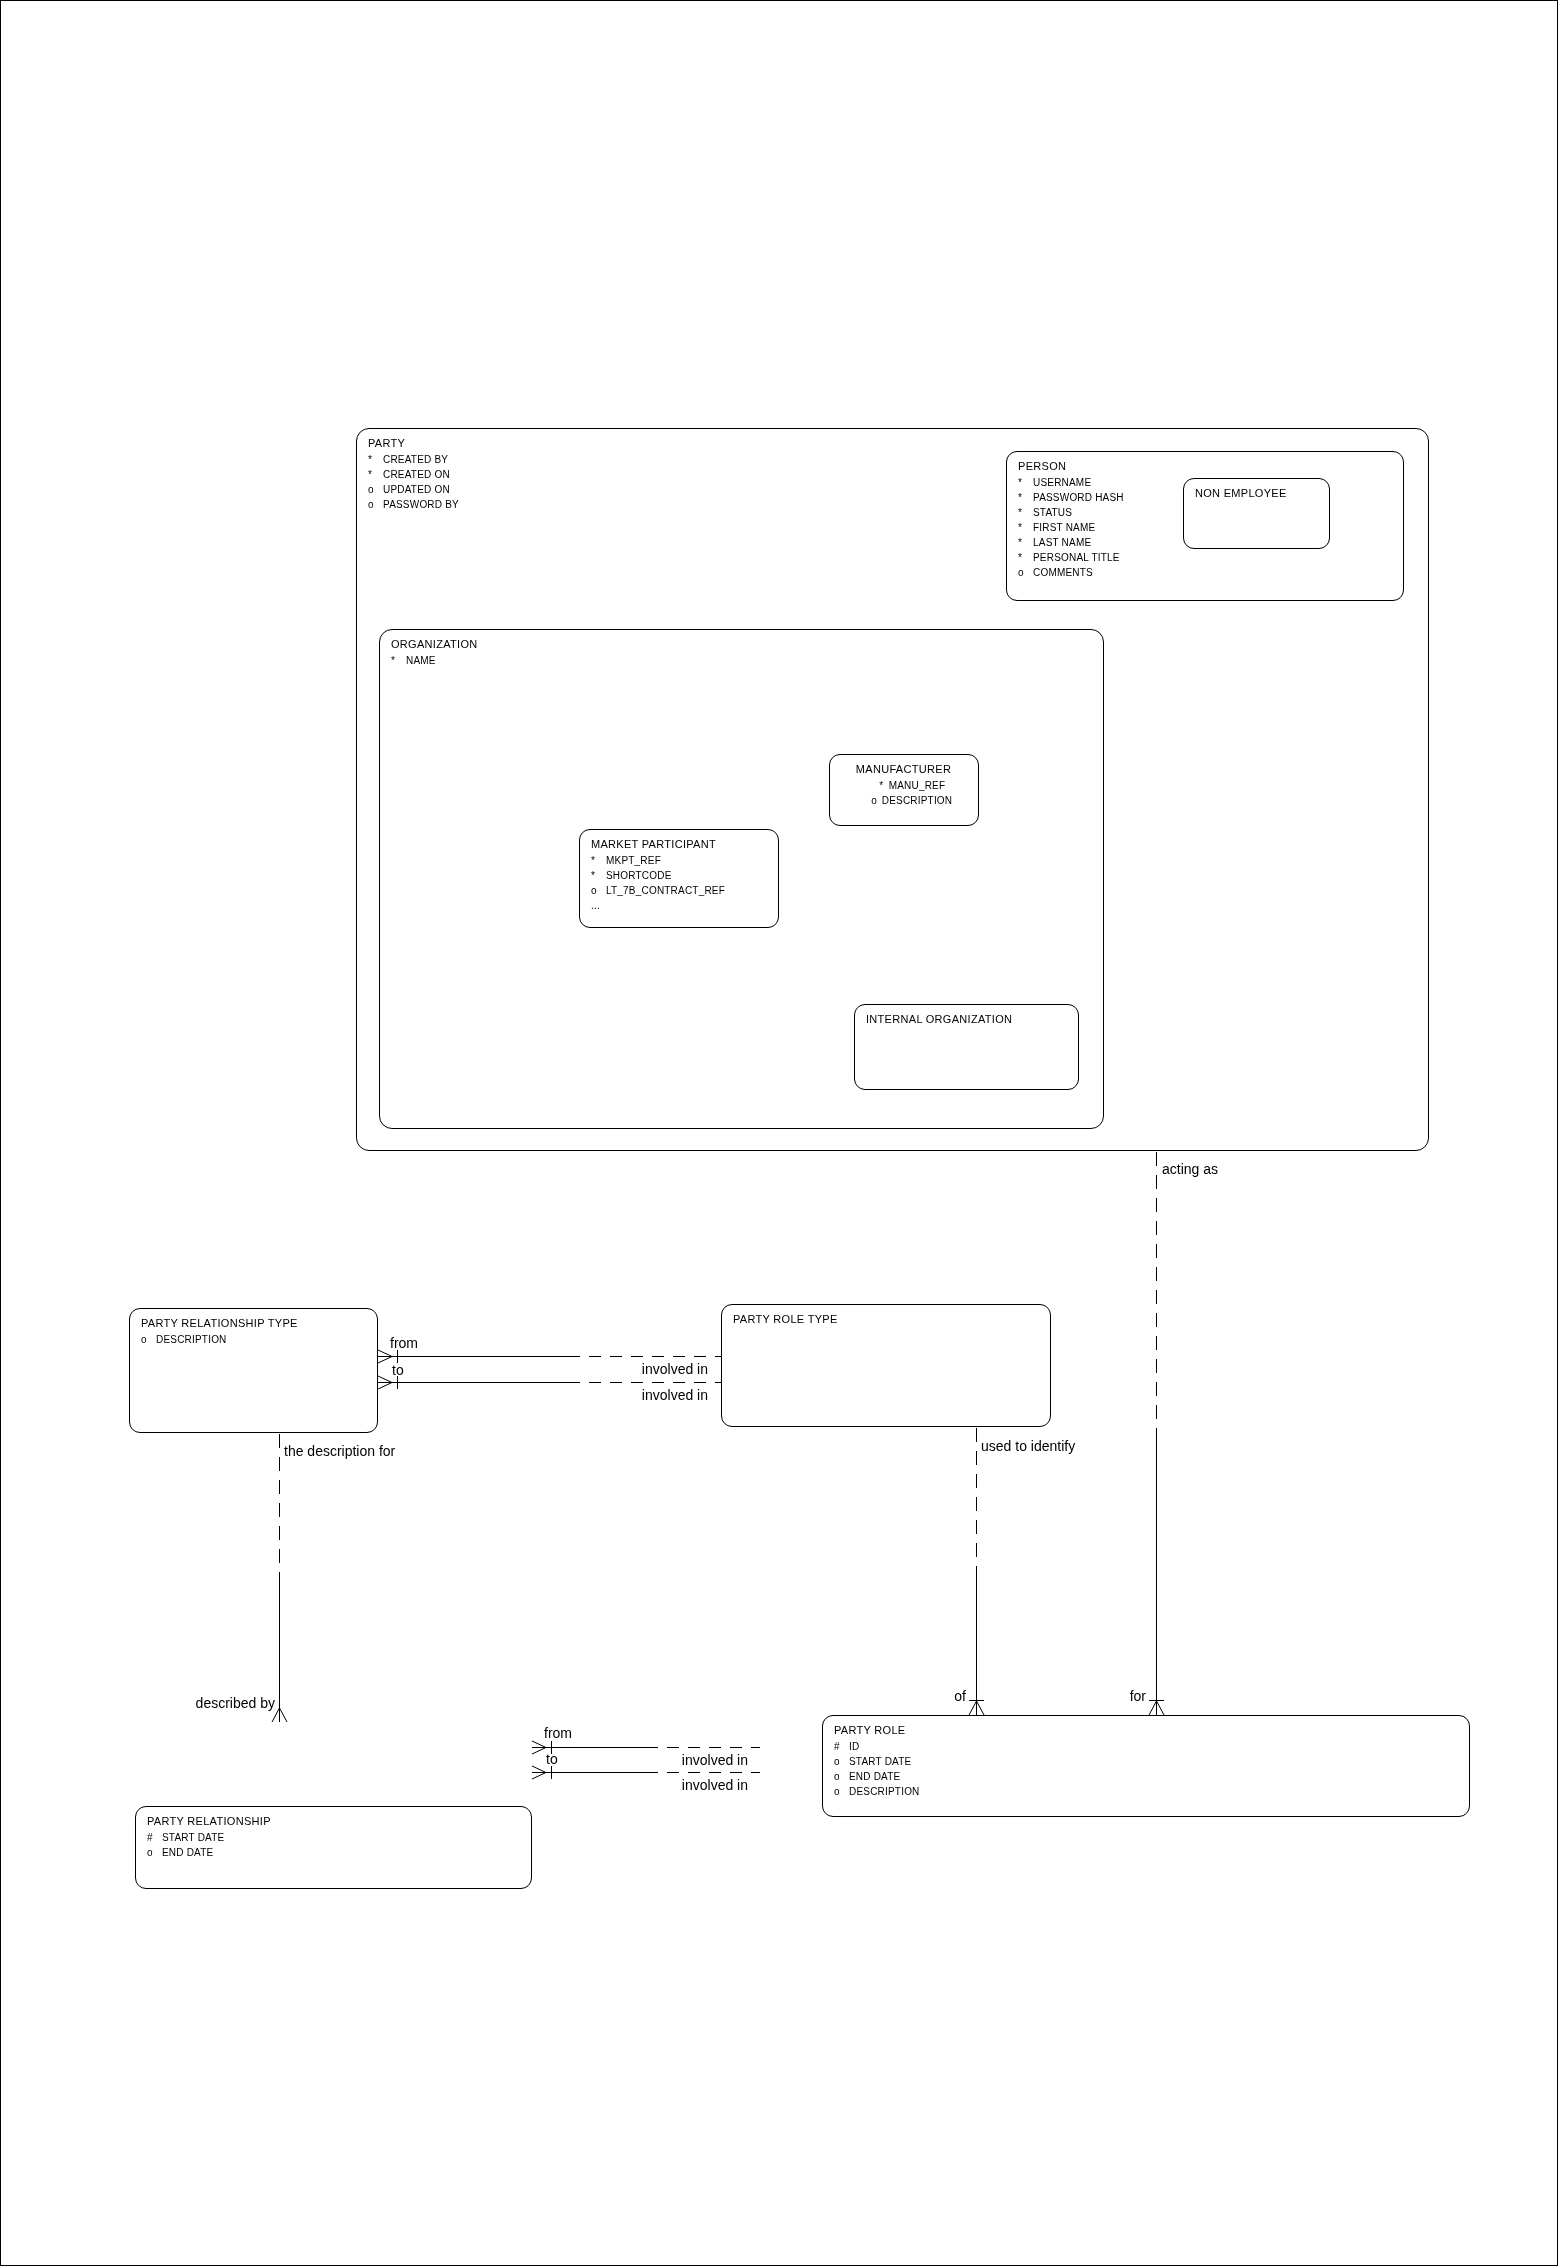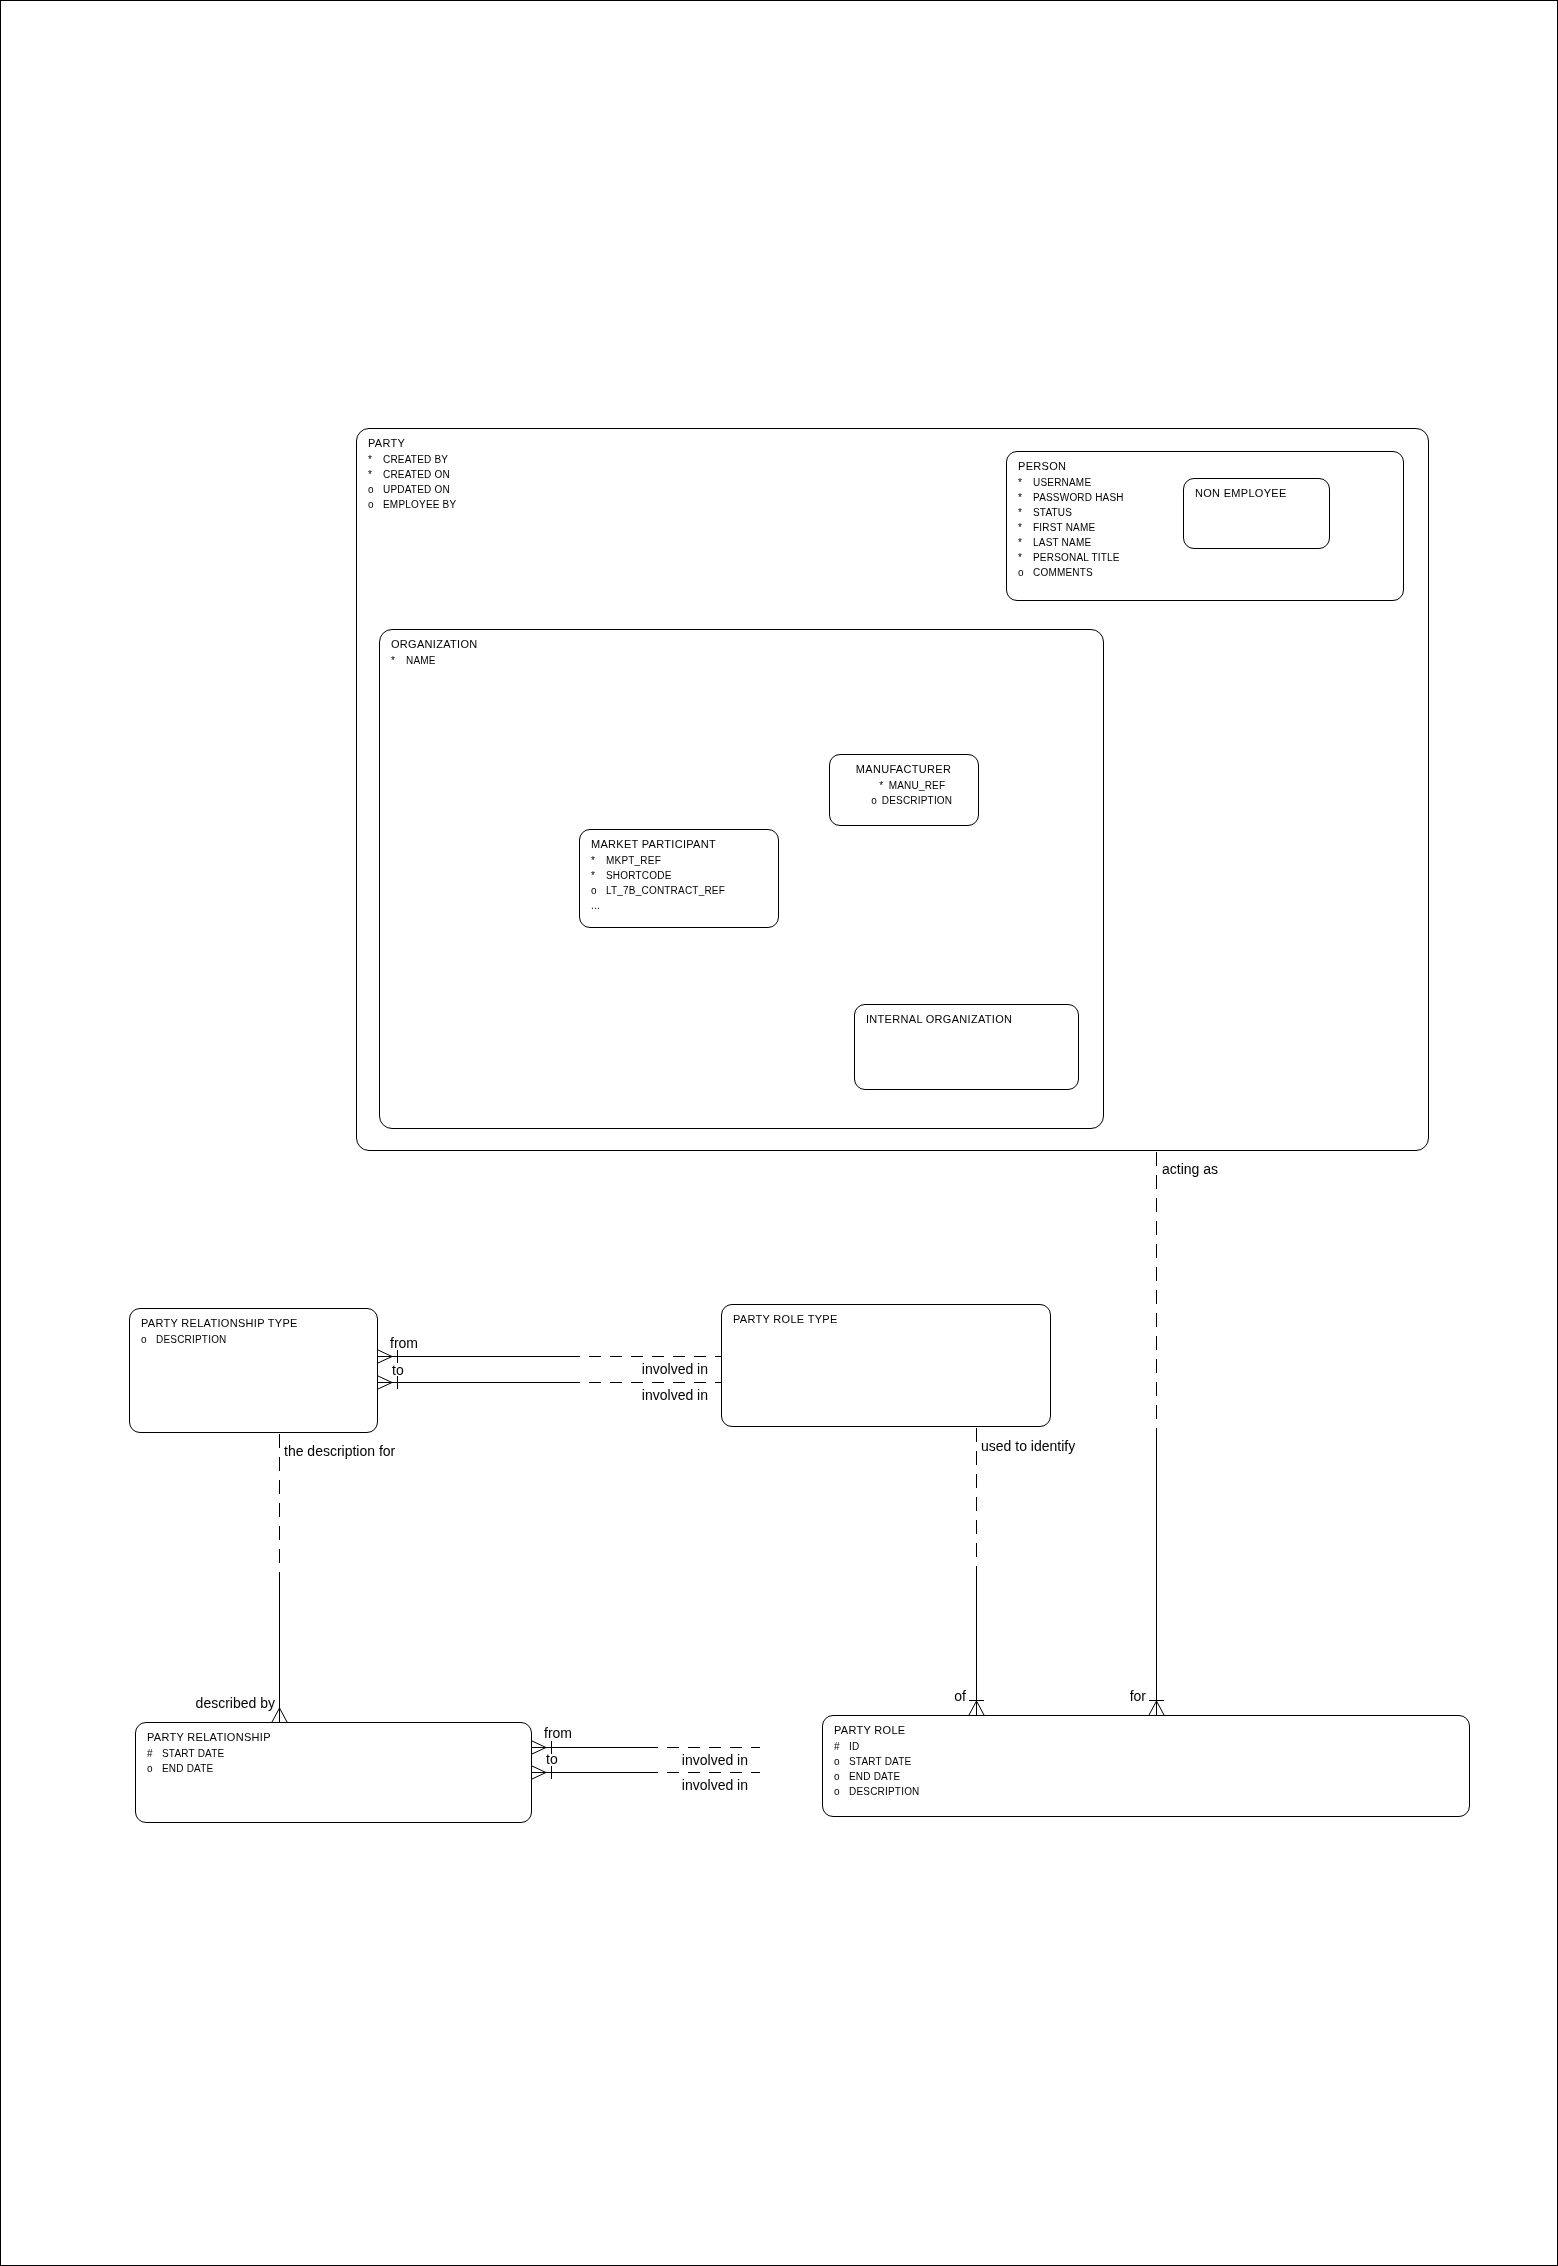--- a/index.html
+++ b/index.html
@@ -30,21 +30,21 @@
 <body>
 
 <div class="page">
 
   <div class="entity big" style="left:355px;top:427px;width:1073px;height:723px;">
     <div class="e-title">PARTY</div>
     <div>
       <div class="attr"><span class="m">*</span><span class="n">CREATED BY</span></div>
       <div class="attr"><span class="m">*</span><span class="n">CREATED ON</span></div>
       <div class="attr"><span class="m">o</span><span class="n">UPDATED ON</span></div>
-      <div class="attr"><span class="m">o</span><span class="n">EMPLOYEE BY</span></div>
+      <div class="attr"><span class="m">o</span><span class="n">PASSWORD BY</span></div>
     </div>
   </div>
 
   <div class="entity" style="left:1005px;top:450px;width:398px;height:150px;">
     <div class="e-title">PERSON</div>
     <div>
       <div class="attr"><span class="m">*</span><span class="n">USERNAME</span></div>
       <div class="attr"><span class="m">*</span><span class="n">PASSWORD HASH</span></div>
       <div class="attr"><span class="m">*</span><span class="n">STATUS</span></div>
       <div class="attr"><span class="m">*</span><span class="n">FIRST NAME</span></div>
@@ -92,21 +92,21 @@
     <div class="e-title">PARTY RELATIONSHIP TYPE</div>
     <div>
       <div class="attr"><span class="m">o</span><span class="n">DESCRIPTION</span></div>
     </div>
   </div>
 
   <div class="entity" style="left:720px;top:1303px;width:330px;height:123px;">
     <div class="e-title">PARTY ROLE TYPE</div>
   </div>
 
-  <div class="entity" style="left:134px;top:1721px;width:397px;height:101px;">
+  <div class="entity" style="left:134px;top:1805px;width:397px;height:83px;">
     <div class="e-title">PARTY RELATIONSHIP</div>
     <div>
       <div class="attr"><span class="m">#</span><span class="n">START DATE</span></div>
       <div class="attr"><span class="m">o</span><span class="n">END DATE</span></div>
     </div>
   </div>
 
   <div class="entity" style="left:801px;top:1714px;width:648px;height:102px;margin-left:20px;">
     <div class="e-title">PARTY ROLE</div>
     <div>

